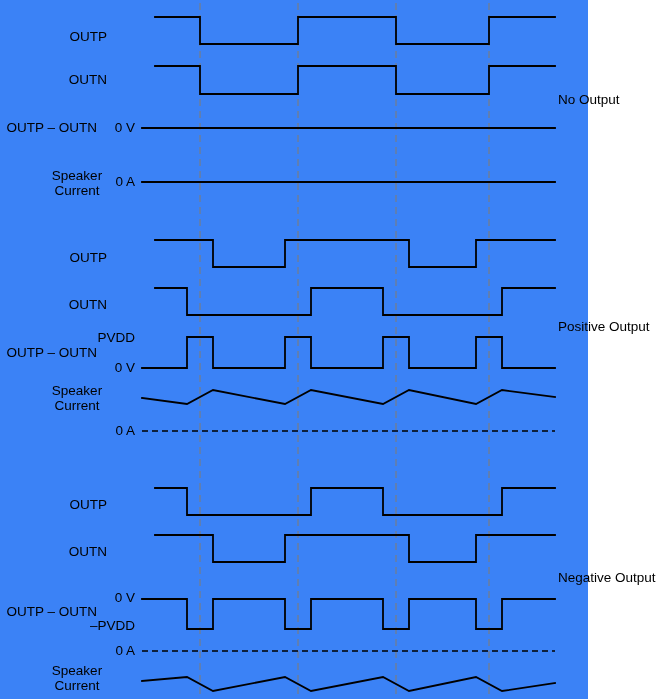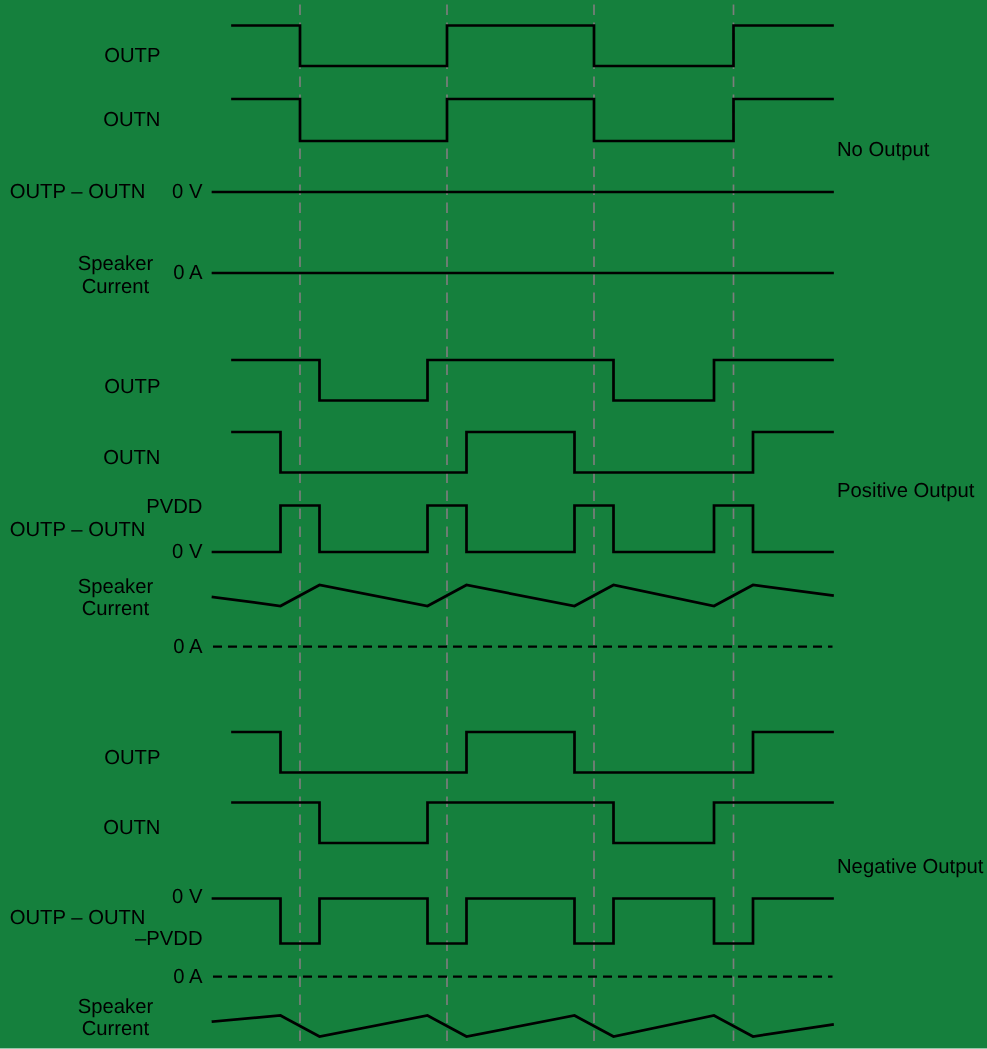--- a/index.html
+++ b/index.html
@@ -1,20 +1,20 @@
 <!DOCTYPE html>
 <html style="--trace: #000000; --grid: #7d7d7d; --text: #000000;"><head>
 <meta charset="utf-8">
 <style>
   html, body { margin: 0; padding: 0; background: #ffffff; }
   .canvas {
     position: relative;
-    width: 658px;
+    width: 588px;
     height: 699px;
-    background: #15803d;
+    background: #3b82f6;
     font-family: "Liberation Sans", sans-serif;
   }
   svg { display: block; }
   .trace {
     fill: none;
     stroke: var(--trace, #000000);
     stroke-width: 1.8;
     stroke-linejoin: miter;
     stroke-linecap: square;
   }

